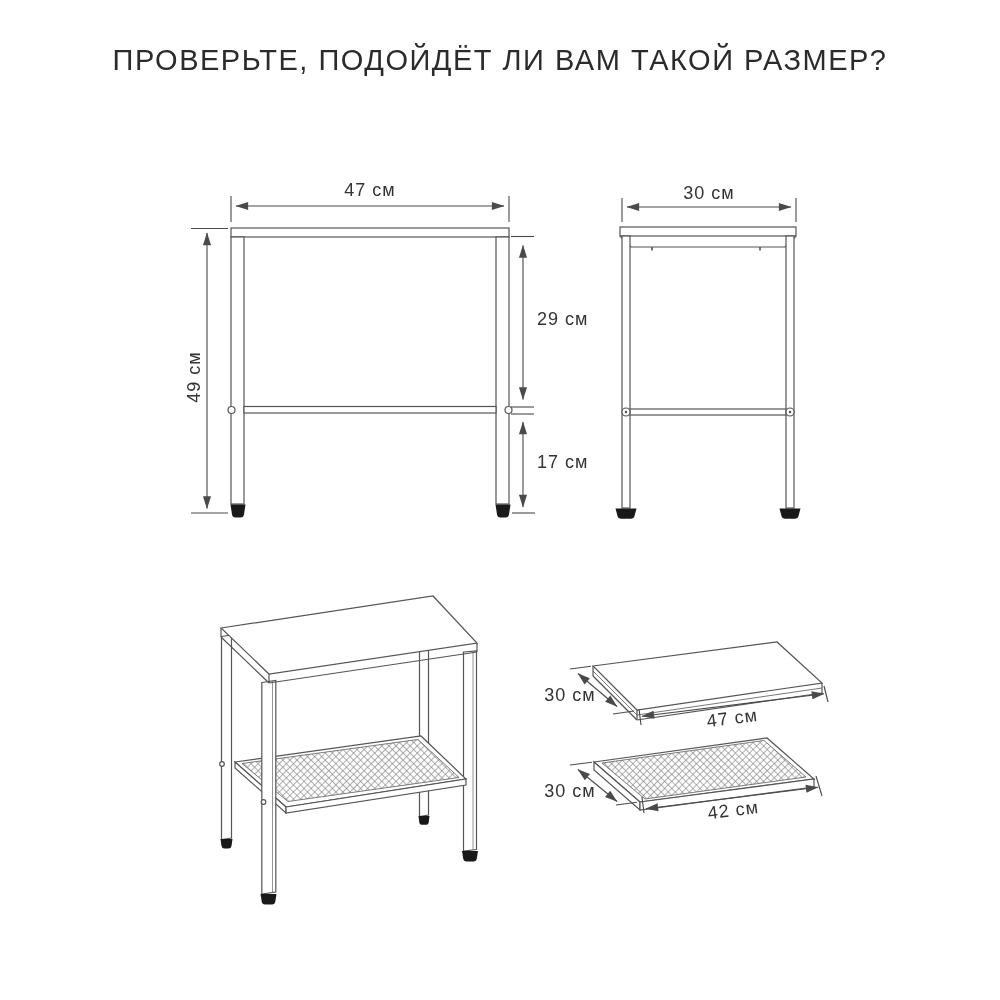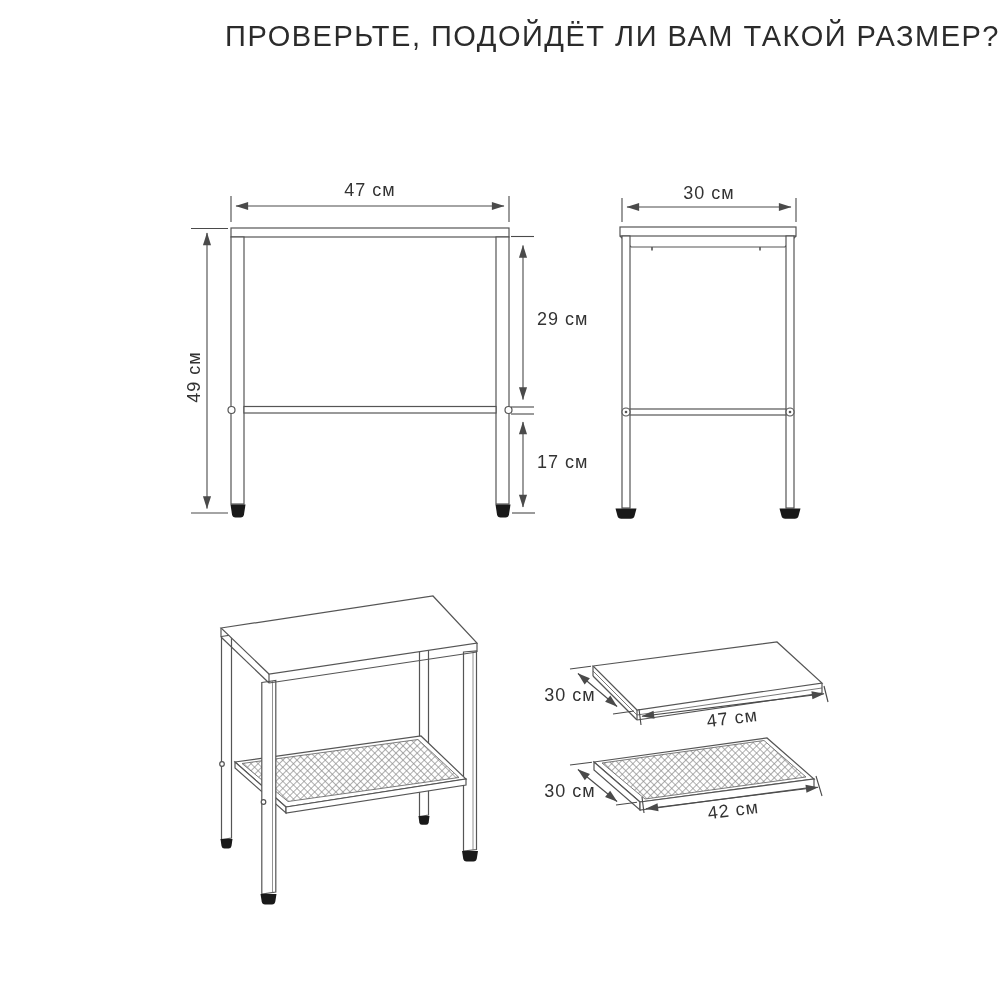--- a/index.html
+++ b/index.html
@@ -5,22 +5,22 @@
   html,body{margin:0;padding:0;background:#ffffff;}
   .page{
     position:relative;
     width:1000px;height:1000px;
     background:#ffffff;
     font-family:"Liberation Sans", sans-serif;
     overflow:hidden;
   }
   .title{
     position:absolute;
-    top:20px;left:0;width:1000px;
-    text-align:right;
+    top:44px;left:0;width:1000px;
+    text-align:center;
     font-size:29px;
     font-weight:400;
     letter-spacing:1.5px;
     color:#2b2b2b;
     white-space:nowrap;
   }
   svg{position:absolute;top:0;left:0;}
   .dim-text{
     font-family:"Liberation Sans", sans-serif;
     font-size:18px;

